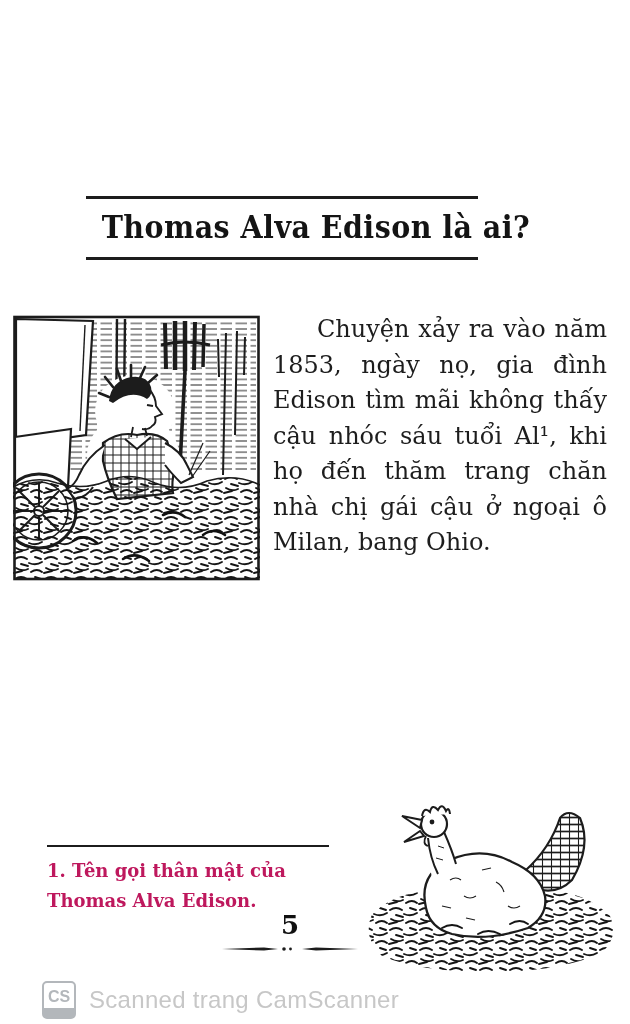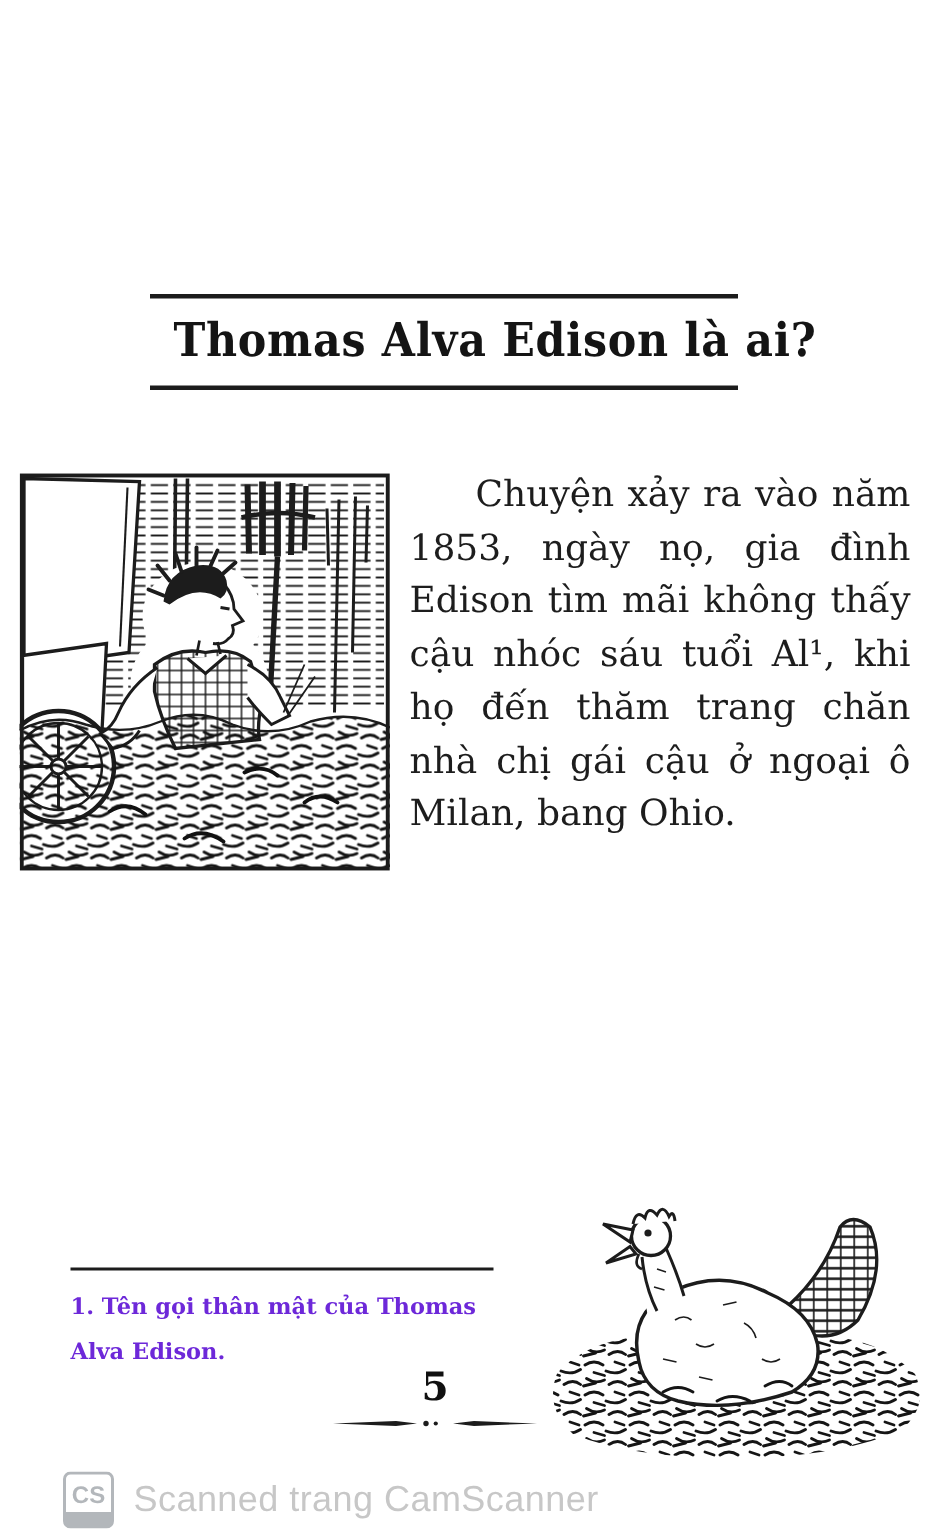--- a/index.html
+++ b/index.html
@@ -1,37 +1,37 @@
 <!DOCTYPE html>
 <html><head>
 <meta charset="utf-8">
 <style>
   html,body{margin:0;padding:0;background:#ffffff;}
   .page{position:relative;width:630px;height:1024px;background:#ffffff;overflow:hidden;
         font-family:"DejaVu Serif",serif;color:#1c1c1c;}
 
   
-  .title-block{position:absolute;left:100px;top:196px;width:392px;
+  .title-block{position:absolute;left:86px;top:196px;width:392px;
                border-top:3px solid #1c1c1c;border-bottom:3px solid #1c1c1c;
                padding:8px 0 10px;}
   .title{margin:0;text-align:center;font-weight:bold;font-size:31px;line-height:40px;
          letter-spacing:0.5px;color:#141414;transform:scaleX(0.92);transform-origin:center;
          white-space:nowrap;}
 
   
   .body-text{position:absolute;left:45px;top:312px;width:562px;
              font-size:24px;line-height:35.5px;text-align:justify;
              text-justify:inter-word;color:#1d1d1d;}
   .para{margin:0 0 3px;text-indent:44px;}
   .illustration{float:left;width:247px;height:266px;margin:3px 13px 36px -32px;padding:0;}
 
   
   .footnote{position:absolute;left:47px;top:845px;width:282px;
             border-top:2.5px solid #1c1c1c;padding-top:9px;
-            font-weight:bold;font-size:15px;line-height:30px;color:#6d28d9;}
+            font-weight:bold;font-size:18px;line-height:30px;color:#be185d;}
   .footnote p{margin:0;}
 
   
   .hen-fig{position:absolute;left:358px;top:786px;width:266px;height:192px;margin:0;padding:0;}
 
   
   .page-number-block{position:absolute;left:178px;top:910px;width:224px;text-align:center;}
   .pnum{font-weight:bold;font-size:26px;line-height:30px;color:#101010;}
   .flourish{display:block;margin:3px auto 0;}
 

